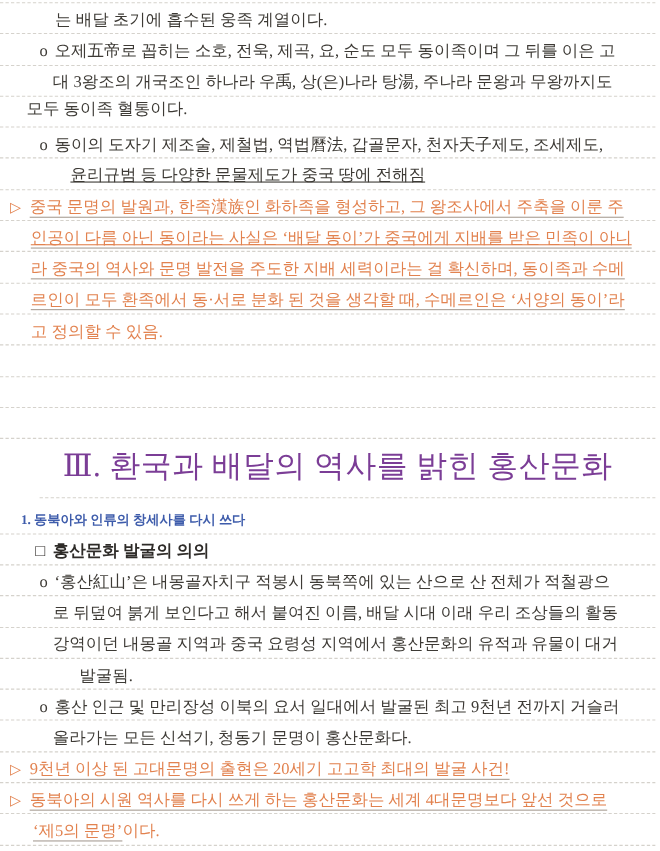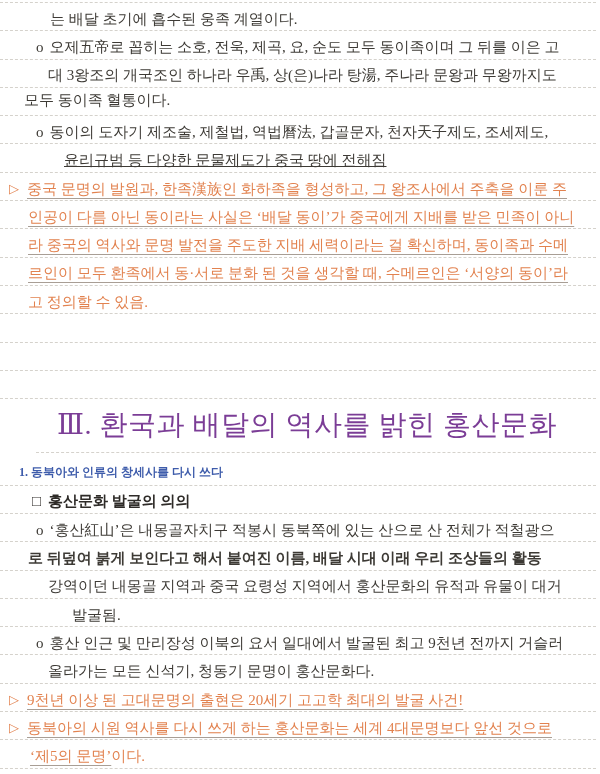--- a/index.html
+++ b/index.html
@@ -59,21 +59,21 @@
       <span class="marker">o</span>
       <span class="seg">동이의 도자기 제조술, 제철법, 역법曆法, 갑골문자, 천자天子제도, 조세제도,</span>
     </div>
     <div class="row" style="padding-left: 64px; text-decoration: underline;">
       <span class="seg">윤리규범 등 다양한 문물제도가 중국 땅에 전해짐</span>
     </div>
     <div class="row c-orange" style="padding-left: 9px;">
       <span class="marker marker-arrow">▷</span>
       <span class="seg u">중국 문명의 발원과, 한족漢族인 화하족을 형성하고, 그 왕조사에서 주축을 이룬 주</span>
     </div>
-    <div class="row c-orange" style="padding-left: 28px;">
+    <div class="row c-orange" style="padding-left: 28px; text-decoration: underline;">
       <span class="seg u">인공이 다름 아닌 동이라는 사실은 ‘배달 동이’가 중국에게 지배를 받은 민족이 아니</span>
     </div>
     <div class="row c-orange" style="padding-left: 28px;">
       <span class="seg u">라 중국의 역사와 문명 발전을 주도한 지배 세력이라는 걸 확신하며, 동이족과 수메</span>
     </div>
     <div class="row c-orange" style="padding-left: 28px;">
       <span class="seg u">르인이 모두 환족에서 동·서로 분화 된 것을 생각할 때, 수메르인은 ‘서양의 동이’라</span>
     </div>
     <div class="row c-orange" style="padding-left: 28px;">
       <span class="seg">고 정의할 수 있음.</span>
@@ -88,21 +88,21 @@
       <span class="seg">1. 동북아와 인류의 창세사를 다시 쓰다</span>
     </div>
     <div class="row r-box" style="padding-left: 32px;">
       <span class="marker marker-box">□</span>
       <span class="seg">홍산문화 발굴의 의의</span>
     </div>
     <div class="row" style="padding-left: 36px;">
       <span class="marker">o</span>
       <span class="seg">‘홍산紅山’은 내몽골자치구 적봉시 동북쪽에 있는 산으로 산 전체가 적철광으</span>
     </div>
-    <div class="row" style="padding-left: 28px; font-weight: bold;">
+    <div class="row" style="padding-left: 48px;">
       <span class="seg">로 뒤덮여 붉게 보인다고 해서 붙여진 이름, 배달 시대 이래 우리 조상들의 활동</span>
     </div>
     <div class="row" style="padding-left: 48px;">
       <span class="seg">강역이던 내몽골 지역과 중국 요령성 지역에서 홍산문화의 유적과 유물이 대거</span>
     </div>
     <div class="row" style="padding-left: 72px;">
       <span class="seg">발굴됨.</span>
     </div>
     <div class="row" style="padding-left: 36px;">
       <span class="marker">o</span>

